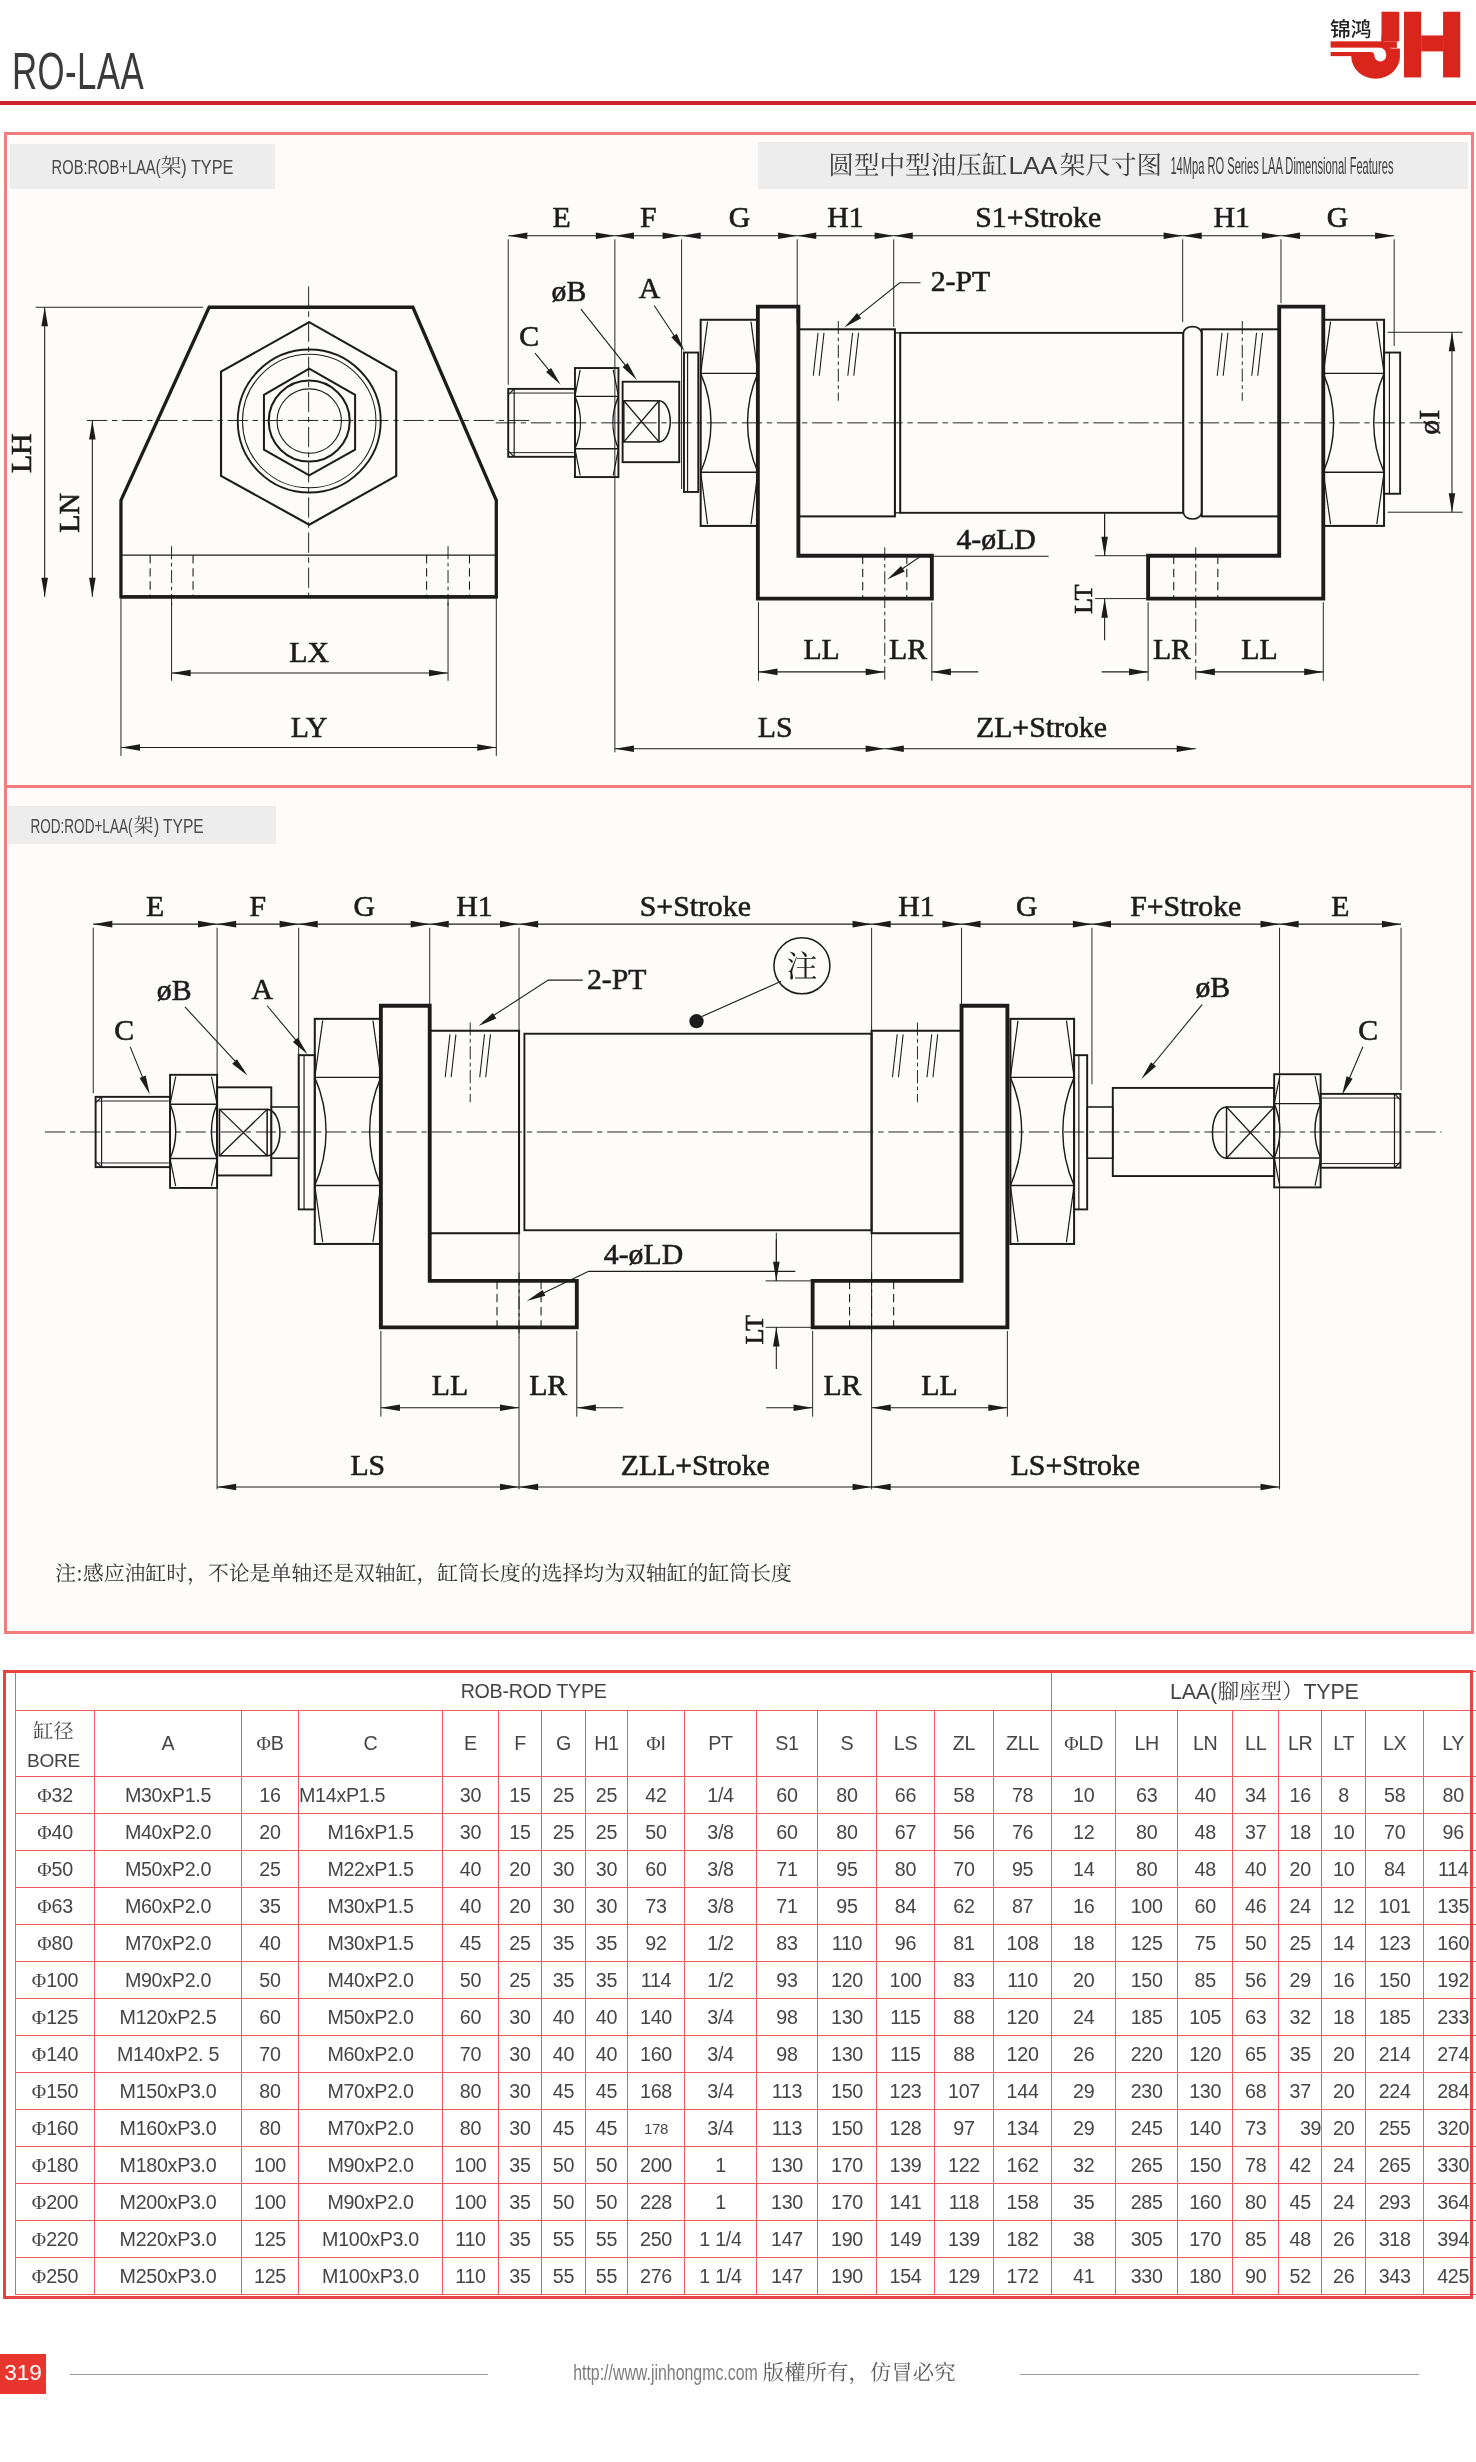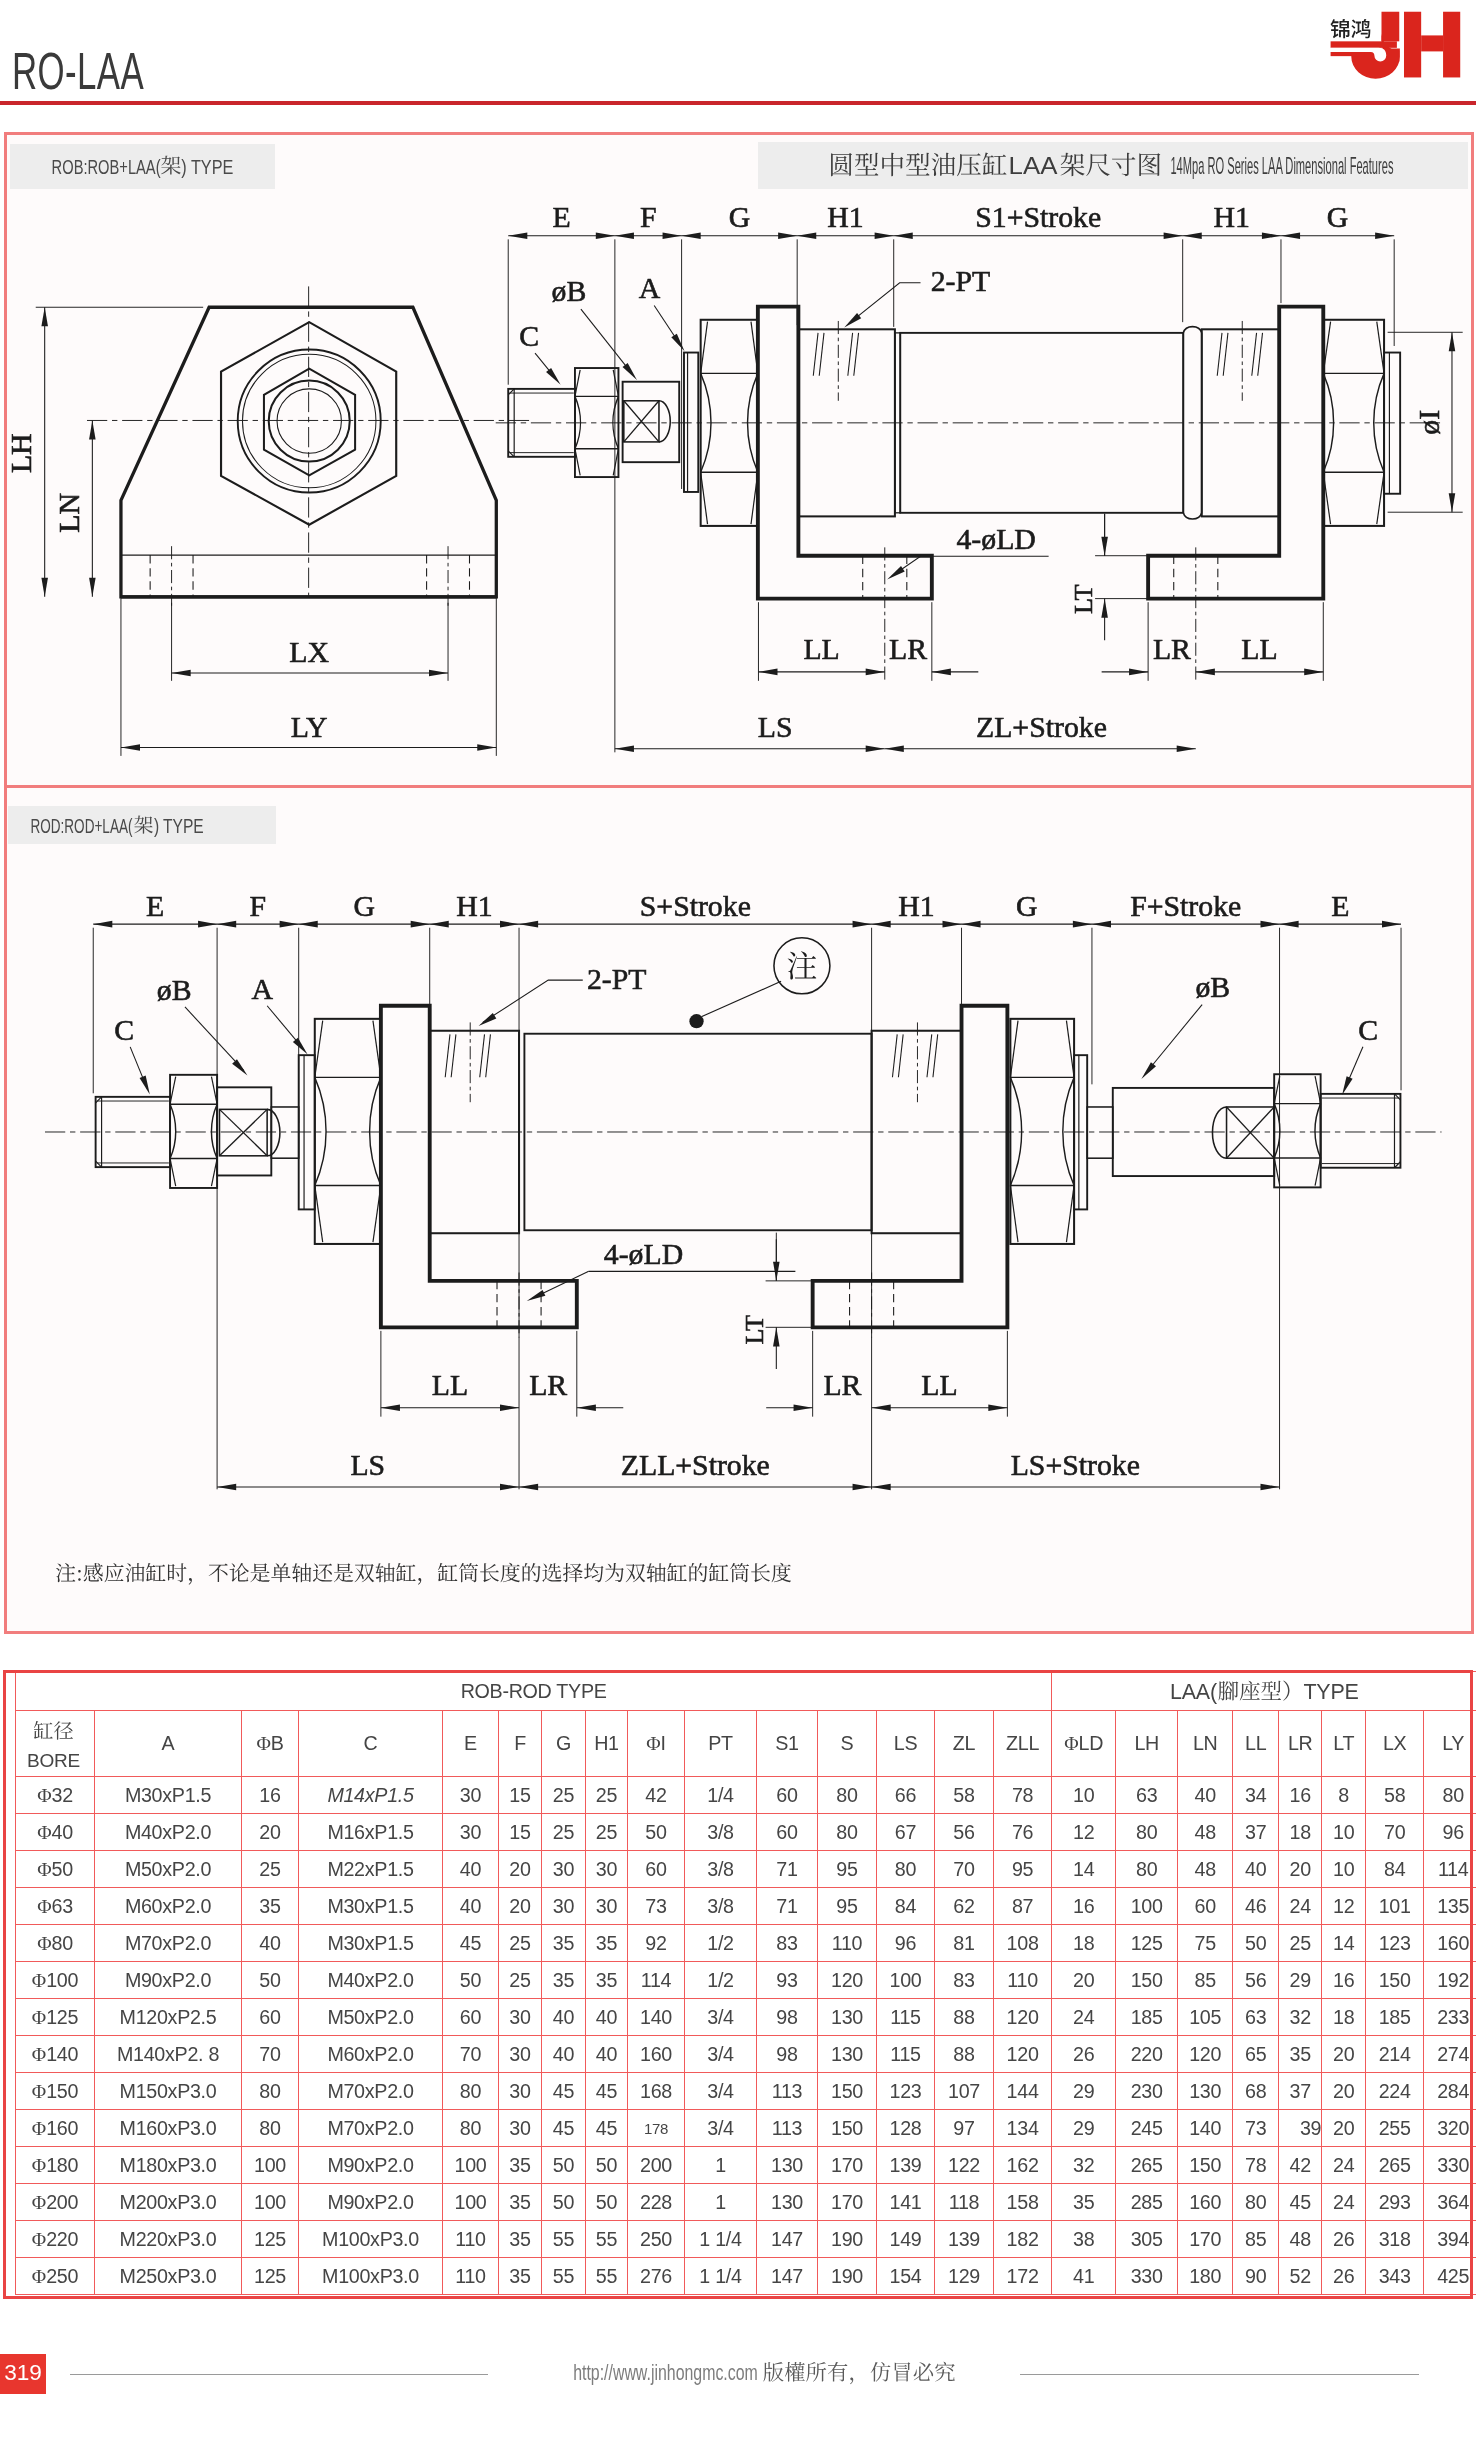--- a/index.html
+++ b/index.html
@@ -496,21 +496,21 @@
         <td style="border:1.8px solid #f15a5a;text-align:center;padding:0;font-size:19.7px;letter-spacing:-0.3px;overflow:hidden;">LL</td>
         <td style="border:1.8px solid #f15a5a;text-align:center;padding:0;font-size:19.7px;letter-spacing:-0.3px;overflow:hidden;">LR</td>
         <td style="border:1.8px solid #f15a5a;text-align:center;padding:0;font-size:19.7px;letter-spacing:-0.3px;overflow:hidden;">LT</td>
         <td style="border:1.8px solid #f15a5a;text-align:center;padding:0;font-size:19.7px;letter-spacing:-0.3px;overflow:hidden;">LX</td>
         <td style="border:1.8px solid #f15a5a;text-align:center;padding:0;font-size:19.7px;letter-spacing:-0.3px;overflow:hidden;">LY</td>
       </tr>
       <tr style="height:37px;">
         <td style="border:1.8px solid #f15a5a;text-align:center;padding:0;font-size:19.7px;letter-spacing:-0.3px;overflow:hidden;"><span style="font-family:Liberation Serif;letter-spacing:0">Φ</span>32</td>
         <td style="border:1.8px solid #f15a5a;text-align:center;padding:0;font-size:19.7px;letter-spacing:-0.3px;overflow:hidden;">M30xP1.5</td>
         <td style="border:1.8px solid #f15a5a;text-align:center;padding:0;font-size:19.7px;letter-spacing:-0.3px;overflow:hidden;">16</td>
-        <td style="border:1.8px solid #f15a5a;text-align:center;padding:0;font-size:19.7px;letter-spacing:-0.3px;overflow:hidden;font-style:italic;">M14xP1.5</td>
+        <td style="border:1.8px solid #f15a5a;padding:0;font-size:19.7px;letter-spacing:-0.3px;overflow:hidden;">M14xP1.5</td>
         <td style="border:1.8px solid #f15a5a;text-align:center;padding:0;font-size:19.7px;letter-spacing:-0.3px;overflow:hidden;">30</td>
         <td style="border:1.8px solid #f15a5a;text-align:center;padding:0;font-size:19.7px;letter-spacing:-0.3px;overflow:hidden;">15</td>
         <td style="border:1.8px solid #f15a5a;text-align:center;padding:0;font-size:19.7px;letter-spacing:-0.3px;overflow:hidden;">25</td>
         <td style="border:1.8px solid #f15a5a;text-align:center;padding:0;font-size:19.7px;letter-spacing:-0.3px;overflow:hidden;">25</td>
         <td style="border:1.8px solid #f15a5a;text-align:center;padding:0;font-size:19.7px;letter-spacing:-0.3px;overflow:hidden;">42</td>
         <td style="border:1.8px solid #f15a5a;text-align:center;padding:0;font-size:19.7px;letter-spacing:-0.3px;overflow:hidden;">1/4</td>
         <td style="border:1.8px solid #f15a5a;text-align:center;padding:0;font-size:19.7px;letter-spacing:-0.3px;overflow:hidden;">60</td>
         <td style="border:1.8px solid #f15a5a;text-align:center;padding:0;font-size:19.7px;letter-spacing:-0.3px;overflow:hidden;">80</td>
         <td style="border:1.8px solid #f15a5a;text-align:center;padding:0;font-size:19.7px;letter-spacing:-0.3px;overflow:hidden;">66</td>
         <td style="border:1.8px solid #f15a5a;text-align:center;padding:0;font-size:19.7px;letter-spacing:-0.3px;overflow:hidden;">58</td>
@@ -669,21 +669,21 @@
         <td style="border:1.8px solid #f15a5a;text-align:center;padding:0;font-size:19.7px;letter-spacing:-0.3px;overflow:hidden;">185</td>
         <td style="border:1.8px solid #f15a5a;text-align:center;padding:0;font-size:19.7px;letter-spacing:-0.3px;overflow:hidden;">105</td>
         <td style="border:1.8px solid #f15a5a;text-align:center;padding:0;font-size:19.7px;letter-spacing:-0.3px;overflow:hidden;">63</td>
         <td style="border:1.8px solid #f15a5a;text-align:center;padding:0;font-size:19.7px;letter-spacing:-0.3px;overflow:hidden;">32</td>
         <td style="border:1.8px solid #f15a5a;text-align:center;padding:0;font-size:19.7px;letter-spacing:-0.3px;overflow:hidden;">18</td>
         <td style="border:1.8px solid #f15a5a;text-align:center;padding:0;font-size:19.7px;letter-spacing:-0.3px;overflow:hidden;">185</td>
         <td style="border:1.8px solid #f15a5a;text-align:center;padding:0;font-size:19.7px;letter-spacing:-0.3px;overflow:hidden;">233</td>
       </tr>
       <tr style="height:37px;">
         <td style="border:1.8px solid #f15a5a;text-align:center;padding:0;font-size:19.7px;letter-spacing:-0.3px;overflow:hidden;"><span style="font-family:Liberation Serif;letter-spacing:0">Φ</span>140</td>
-        <td style="border:1.8px solid #f15a5a;text-align:center;padding:0;font-size:19.7px;letter-spacing:-0.3px;overflow:hidden;">M140xP2. 8</td>
+        <td style="border:1.8px solid #f15a5a;text-align:center;padding:0;font-size:19.7px;letter-spacing:-0.3px;overflow:hidden;">M140xP2. 5</td>
         <td style="border:1.8px solid #f15a5a;text-align:center;padding:0;font-size:19.7px;letter-spacing:-0.3px;overflow:hidden;">70</td>
         <td style="border:1.8px solid #f15a5a;text-align:center;padding:0;font-size:19.7px;letter-spacing:-0.3px;overflow:hidden;">M60xP2.0</td>
         <td style="border:1.8px solid #f15a5a;text-align:center;padding:0;font-size:19.7px;letter-spacing:-0.3px;overflow:hidden;">70</td>
         <td style="border:1.8px solid #f15a5a;text-align:center;padding:0;font-size:19.7px;letter-spacing:-0.3px;overflow:hidden;">30</td>
         <td style="border:1.8px solid #f15a5a;text-align:center;padding:0;font-size:19.7px;letter-spacing:-0.3px;overflow:hidden;">40</td>
         <td style="border:1.8px solid #f15a5a;text-align:center;padding:0;font-size:19.7px;letter-spacing:-0.3px;overflow:hidden;">40</td>
         <td style="border:1.8px solid #f15a5a;text-align:center;padding:0;font-size:19.7px;letter-spacing:-0.3px;overflow:hidden;">160</td>
         <td style="border:1.8px solid #f15a5a;text-align:center;padding:0;font-size:19.7px;letter-spacing:-0.3px;overflow:hidden;">3/4</td>
         <td style="border:1.8px solid #f15a5a;text-align:center;padding:0;font-size:19.7px;letter-spacing:-0.3px;overflow:hidden;">98</td>
         <td style="border:1.8px solid #f15a5a;text-align:center;padding:0;font-size:19.7px;letter-spacing:-0.3px;overflow:hidden;">130</td>

